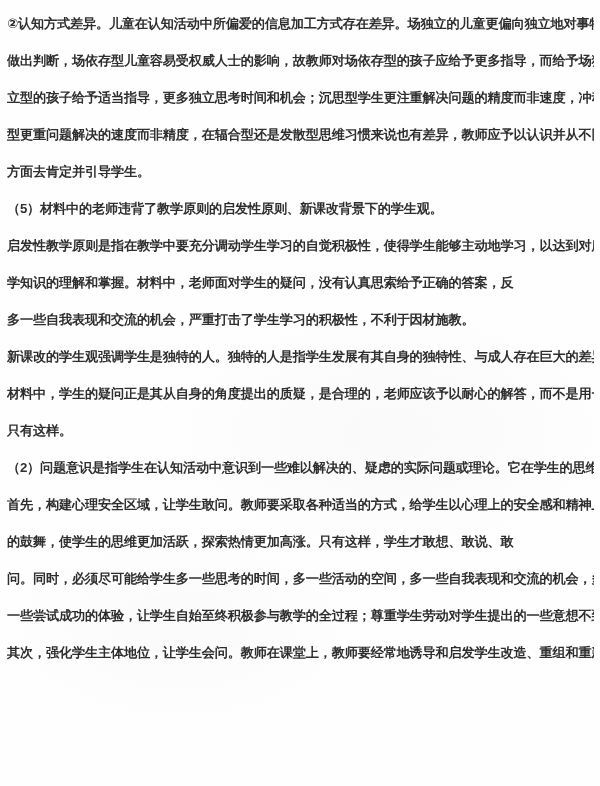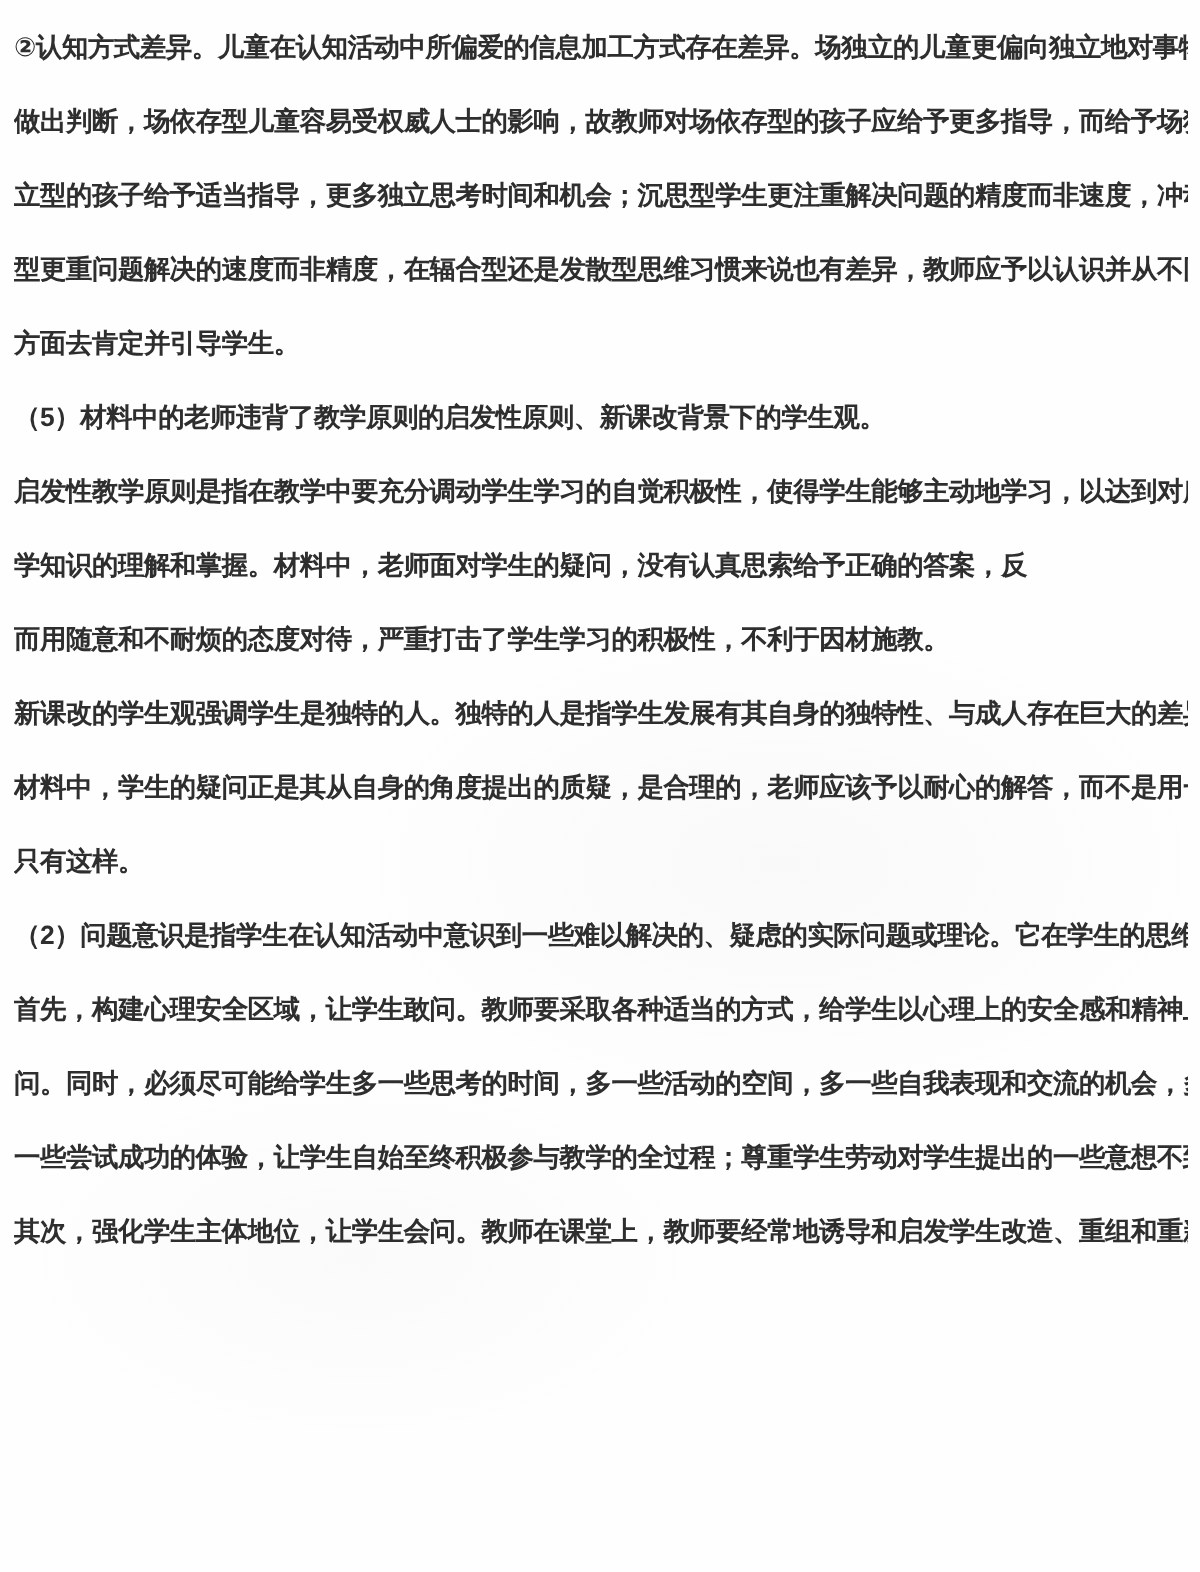--- a/index.html
+++ b/index.html
@@ -39,23 +39,24 @@
 <div class="page">
   <div class="doc-body">
     <div class="line">②认知方式差异。儿童在认知活动中所偏爱的信息加工方式存在差异。场独立的儿童更偏向独立地对事物</div>
     <div class="line">做出判断，场依存型儿童容易受权威人士的影响，故教师对场依存型的孩子应给予更多指导，而给予场独</div>
     <div class="line">立型的孩子给予适当指导，更多独立思考时间和机会；沉思型学生更注重解决问题的精度而非速度，冲动</div>
     <div class="line">型更重问题解决的速度而非精度，在辐合型还是发散型思维习惯来说也有差异，教师应予以认识并从不同</div>
     <div class="line">方面去肯定并引导学生。</div>
     <div class="line">（5）材料中的老师违背了教学原则的启发性原则、新课改背景下的学生观。</div>
     <div class="line">启发性教学原则是指在教学中要充分调动学生学习的自觉积极性，使得学生能够主动地学习，以达到对所</div>
     <div class="line">学知识的理解和掌握。材料中，老师面对学生的疑问，没有认真思索给予正确的答案，反</div>
-    <div class="line">而用随意和不耐烦的态度对待，严重打击了学生学习的积极性，不利于因材施教。</div>
+    <div class="line">多一些自我表现和交流的机会，严重打击了学生学习的积极性，不利于因材施教。</div>
     <div class="line">新课改的学生观强调学生是独特的人。独特的人是指学生发展有其自身的独特性、与成人存在巨大的差异。</div>
     <div class="line">材料中，学生的疑问正是其从自身的角度提出的质疑，是合理的，老师应该予以耐心的解答，而不是用一</div>
     <div class="line">只有这样。</div>
     <div class="line">（2）问题意识是指学生在认知活动中意识到一些难以解决的、疑虑的实际问题或理论。它在学生的思维</div>
     <div class="line">首先，构建心理安全区域，让学生敢问。教师要采取各种适当的方式，给学生以心理上的安全感和精神上</div>
+    <div class="line">的鼓舞，使学生的思维更加活跃，探索热情更加高涨。只有这样，学生才敢想、敢说、敢</div>
     <div class="line">问。同时，必须尽可能给学生多一些思考的时间，多一些活动的空间，多一些自我表现和交流的机会，多</div>
     <div class="line">一些尝试成功的体验，让学生自始至终积极参与教学的全过程；尊重学生劳动对学生提出的一些意想不到</div>
     <div class="line">其次，强化学生主体地位，让学生会问。教师在课堂上，教师要经常地诱导和启发学生改造、重组和重新</div>
   </div>
 </div>
 
 </body></html>

